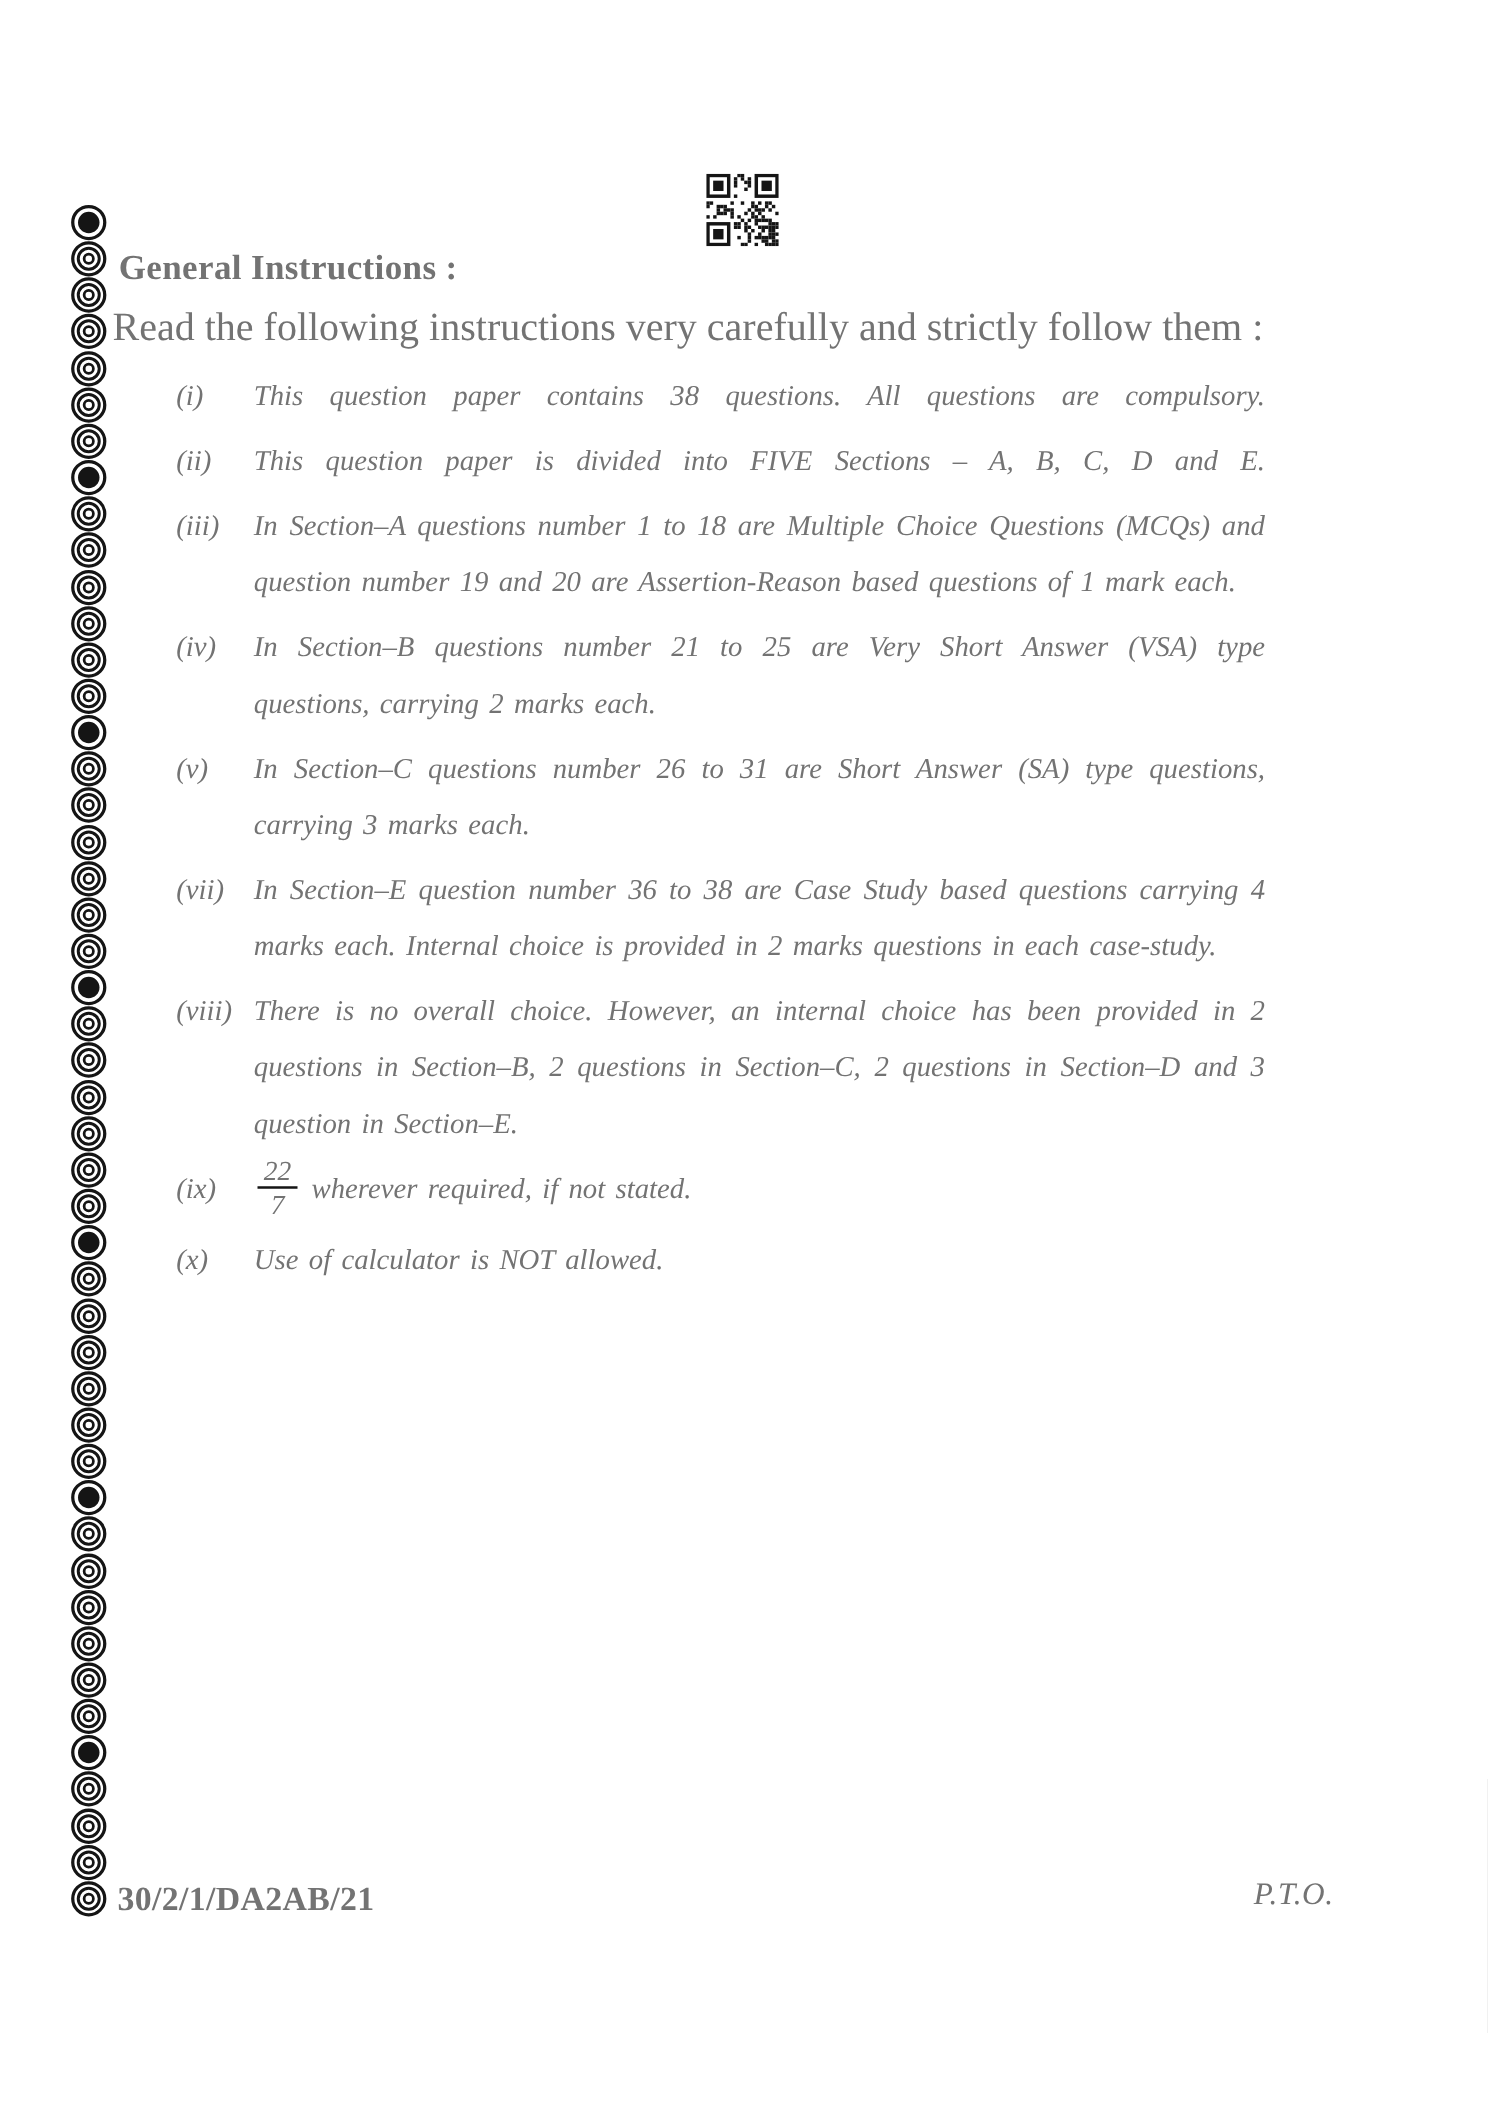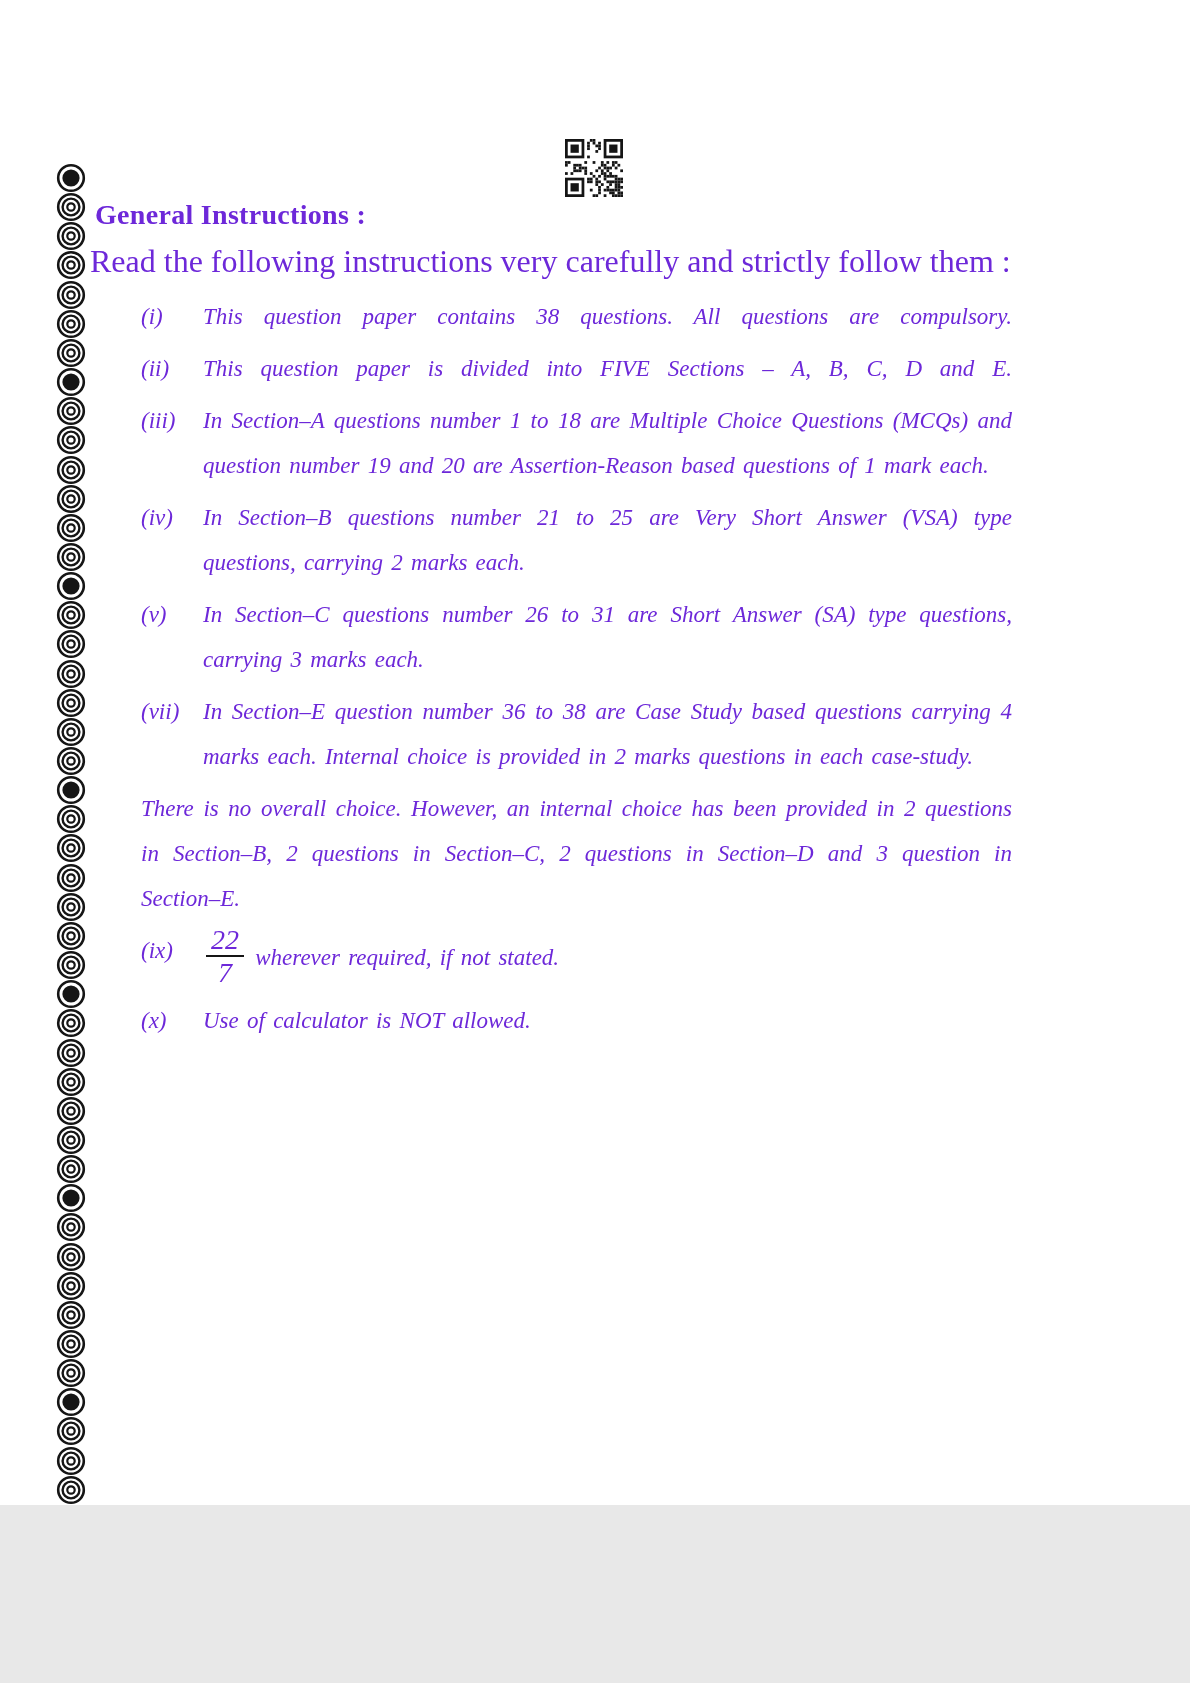--- a/index.html
+++ b/index.html
@@ -1,38 +1,38 @@
 <!DOCTYPE html>
 <html><head>
 <meta charset="utf-8">
 <style>
   html,body{margin:0;padding:0;background:#e8e8e8;}
   .page{
-    position:relative;width:1190px;height:1505px;background:#ffffff;
-    font-family:"Liberation Serif",serif;color:#6d28d9;overflow:hidden;
+    position:relative;width:1190px;height:1683px;background:#ffffff;
+    font-family:"Liberation Serif",serif;color:#737373;overflow:hidden;
     margin:0 auto;
   }
   
   .binding{position:absolute;left:0;top:0;width:95px;height:1683px;}
   .bcircle{position:absolute;left:56px;}
   
   .qr{position:absolute;left:565px;top:139px;width:58px;height:58px;}
   .qr svg{display:block;width:58px;height:58px;}
   
   .heading{position:absolute;left:95px;top:199px;font-size:28px;font-weight:bold;letter-spacing:.3px;}
   .subheading{position:absolute;left:90px;top:243px;font-size:32px;}
   
   .list{position:absolute;left:141px;top:294px;width:871px;}
   .item{display:flex;margin-bottom:7px;font-size:23px;font-style:italic;line-height:45px;}
   .num{width:62px;flex:0 0 62px;}
   .txt{flex:1;text-align:justify;word-spacing:2.5px;}
   .item.fill-line .txt{text-align-last:justify;}
   .bold{font-weight:normal;}
   .frac{display:inline-block;vertical-align:middle;text-align:center;line-height:1.05;
-        font-size:28px;transform:translateY(-3px);padding:0 3px;}
+        font-size:22px;transform:translateY(-3px);padding:0 3px;}
   .frac .fnum{display:block;border-bottom:2.2px solid #151515;padding:0 5px 1px;}
   .frac .fden{display:block;padding-top:1px;}
   
   .footer-code{position:absolute;left:94px;top:1504px;font-size:27px;font-weight:bold;letter-spacing:.3px;}
   .hex{position:absolute;left:494px;top:1494px;width:140px;height:58px;}
   .hex svg{position:absolute;left:0;top:0;}
   .hex .label{position:absolute;left:0;top:0;width:140px;height:58px;display:flex;
               align-items:center;justify-content:center;font-size:27px;font-weight:bold;}
   .pto{position:absolute;right:123px;top:1502px;font-size:25px;font-weight:normal;font-style:italic;letter-spacing:.5px;}
 </style>
@@ -416,20 +416,21 @@
       </div>
       <div class="item">
         <div class="num">(v)</div>
         <div class="txt"><span>In Section–</span><span class="bold">C</span><span> questions number </span><span class="bold">26</span><span> to </span><span class="bold">31</span><span> are Short Answer (SA) type questions, carrying </span><span class="bold">3</span><span> marks each.</span></div>
       </div>
       <div class="item">
         <div class="num">(vii)</div>
         <div class="txt"><span>In Section–</span><span class="bold">E</span><span> question number </span><span class="bold">36</span><span> to </span><span class="bold">38</span><span> are Case Study based questions carrying </span><span class="bold">4</span><span> marks each. Internal choice is provided in </span><span class="bold">2</span><span> marks questions in each case-study.</span></div>
       </div>
       <div class="item">
+        <div class="num">(viii)</div>
         <div class="txt"><span>There is no overall choice. However, an internal choice has been provided in 2 questions in Section–</span><span class="bold">B</span><span>, 2 questions in Section–</span><span class="bold">C</span><span>, 2 questions in Section–</span><span class="bold">D</span><span> and 3 question in Section–</span><span class="bold">E</span><span>.</span></div>
       </div>
       <div class="item">
         <div class="num">(ix)</div>
         <div class="txt"><span class="frac"><span class="fnum">22</span><span class="fden">7</span></span><span> wherever required, if not stated.</span></div>
       </div>
       <div class="item">
         <div class="num">(x)</div>
         <div class="txt"><span>Use of calculator is </span><span class="bold">NOT</span><span> allowed.</span></div>
       </div>

